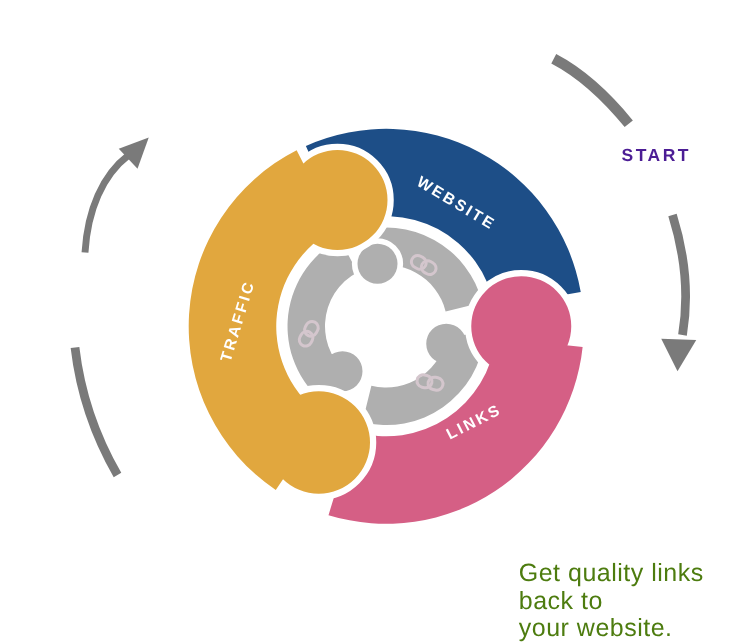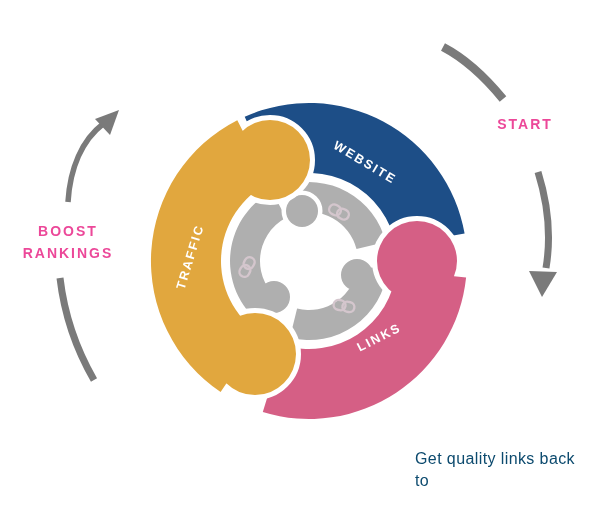--- a/index.html
+++ b/index.html
@@ -1,25 +1,25 @@
 <!DOCTYPE html>
 <html><head>
 <meta charset="utf-8">
 <style>
   html,body{margin:0;padding:0;background:#ffffff;}
   .stage{position:relative;width:600px;height:515px;background:#ffffff;overflow:hidden;
          font-family:"Liberation Sans", sans-serif;}
   .stage svg{position:absolute;left:0;top:0;}
   .annot{position:absolute;font-weight:bold;font-size:14px;letter-spacing:2px;
-         color:#ec4899;text-align:center;line-height:22px;}
+         color:#4c1d95;text-align:center;line-height:22px;}
   .annot div{white-space:nowrap;}
   #boost-rankings{left:8px;top:220px;width:120px;}
   #start-building{left:455px;top:113px;width:140px;}
-  .caption{position:absolute;left:415px;top:448px;width:175px;font-size:16px;
-           line-height:22px;color:#0c4a6e;letter-spacing:0.4px;font-weight:normal;
+  .caption{position:absolute;left:415px;top:448px;width:175px;font-size:20px;
+           line-height:22px;color:#4d7c0f;letter-spacing:0.4px;font-weight:normal;
            text-align:left;}
   .seg-label{font-weight:bold;font-size:12.5px;letter-spacing:2px;}
 </style>
 </head>
 <body>
 
 <div class="stage">
 
   <svg width="600" height="515" viewBox="0 0 600 515">
     <defs>
@@ -88,26 +88,23 @@
       <path d="M443,47 C464,58 485,77 503,99" stroke-width="8.5"></path>
       <path d="M538,172 C548,204 551,238 546,268" stroke-width="7"></path>
       <path d="M60,278 C64,312 75,347 94,380" stroke-width="7"></path>
     </g>
     <g stroke="none" fill="#7A7A7A">
       <polygon points="119,110 95,119 110,135"></polygon>
       <polygon points="542,297 529,271 557,272"></polygon>
     </g>
   </svg>
 
-  <div class="annot" id="boost-rankings">
-    <div>BOOST</div>
-    <div>RANKINGS</div>
-  </div>
 
   <div class="annot" id="start-building">
     <div>START</div>
   </div>
 
   <div class="caption">
     <div>Get quality links back to</div>
+    <div>your website.</div>
   </div>
 
 </div>
 
 </body></html>

